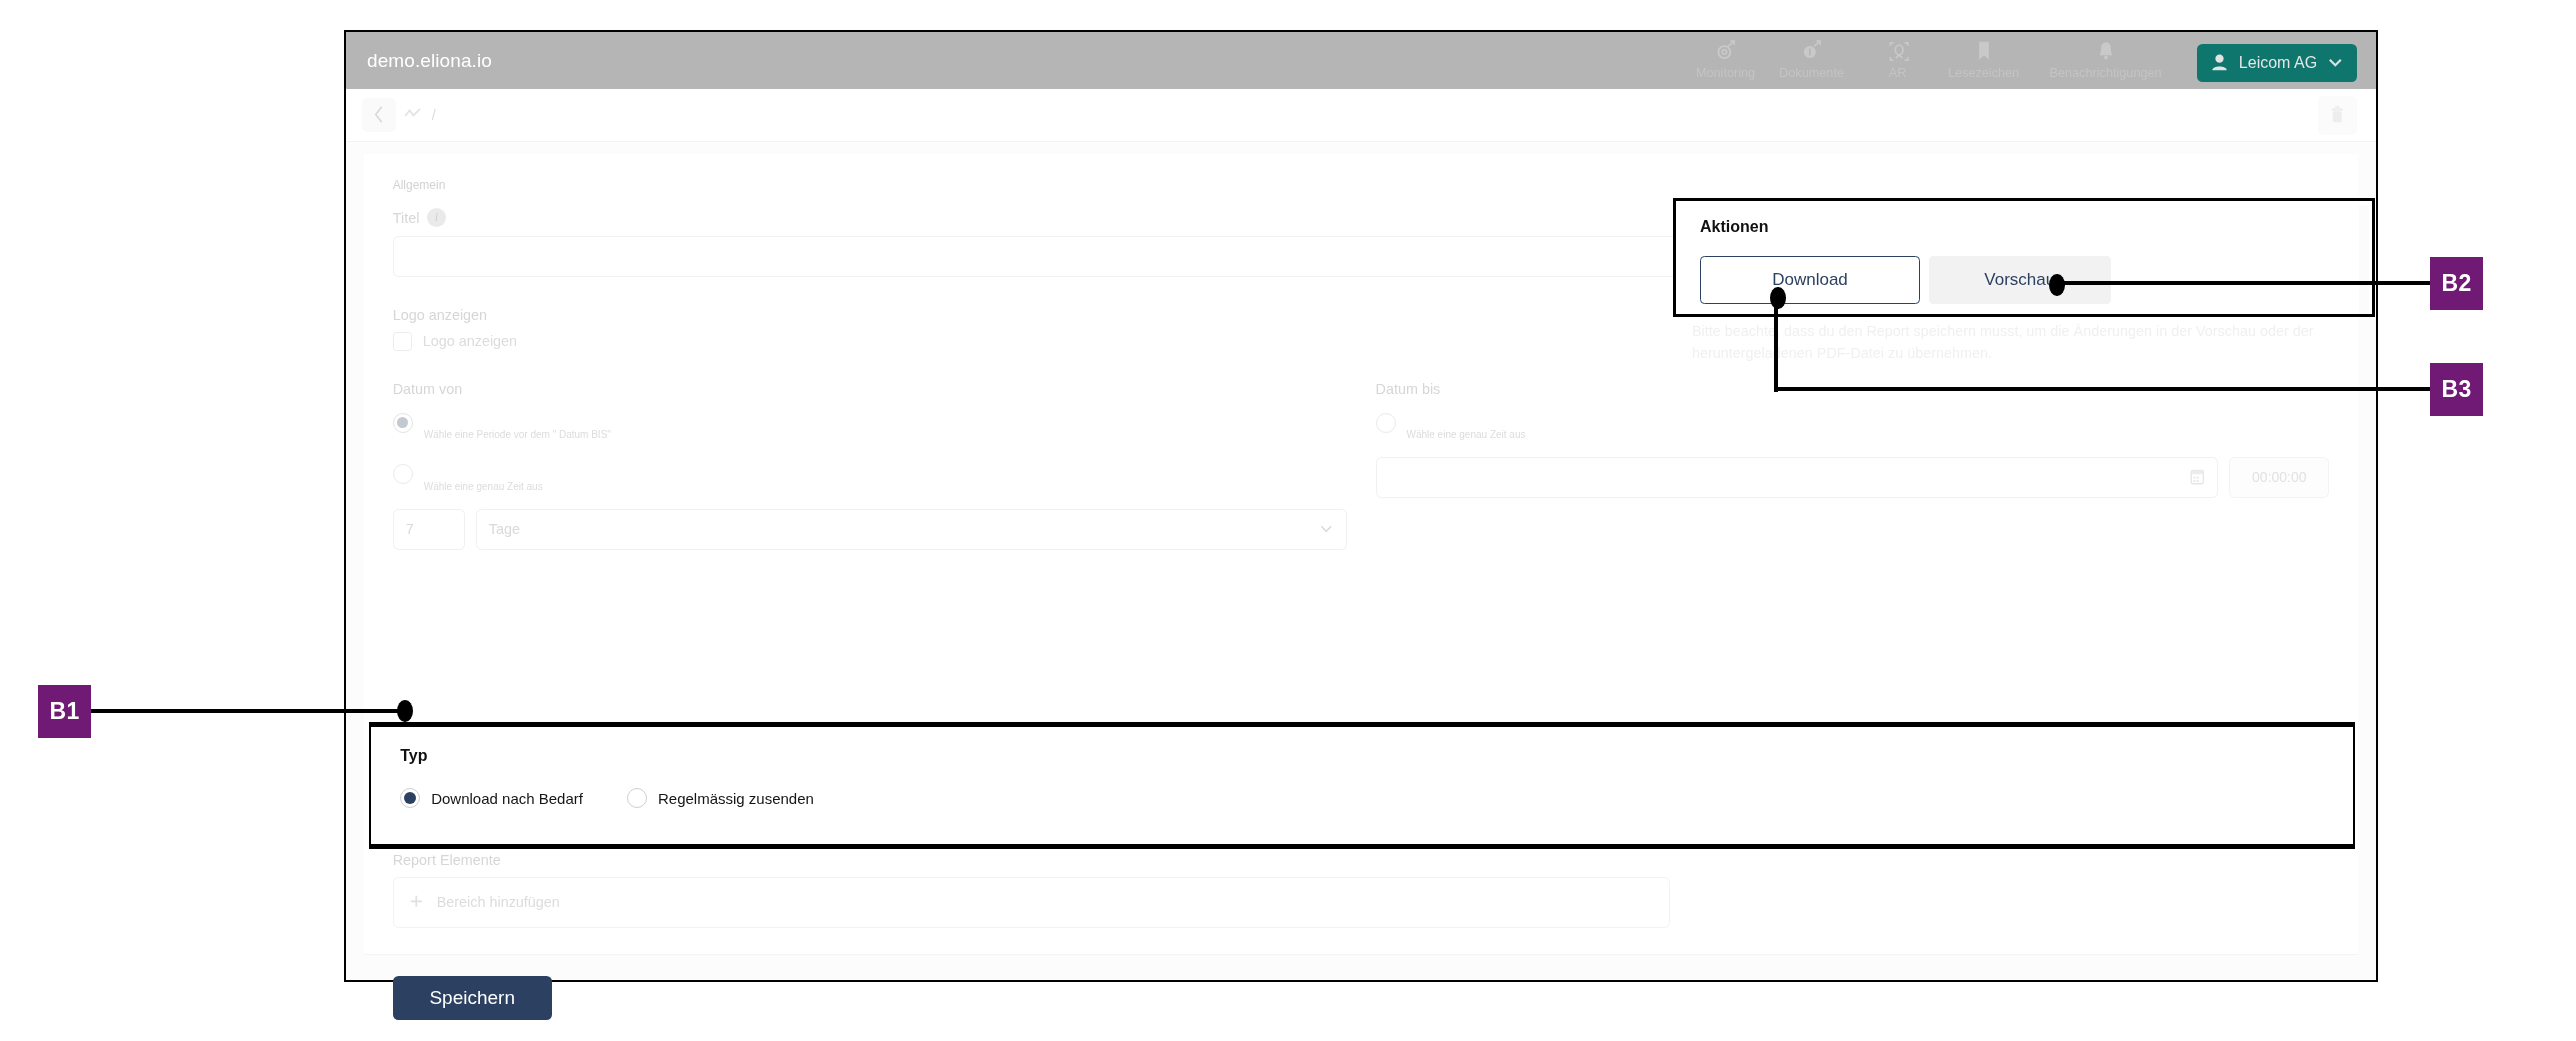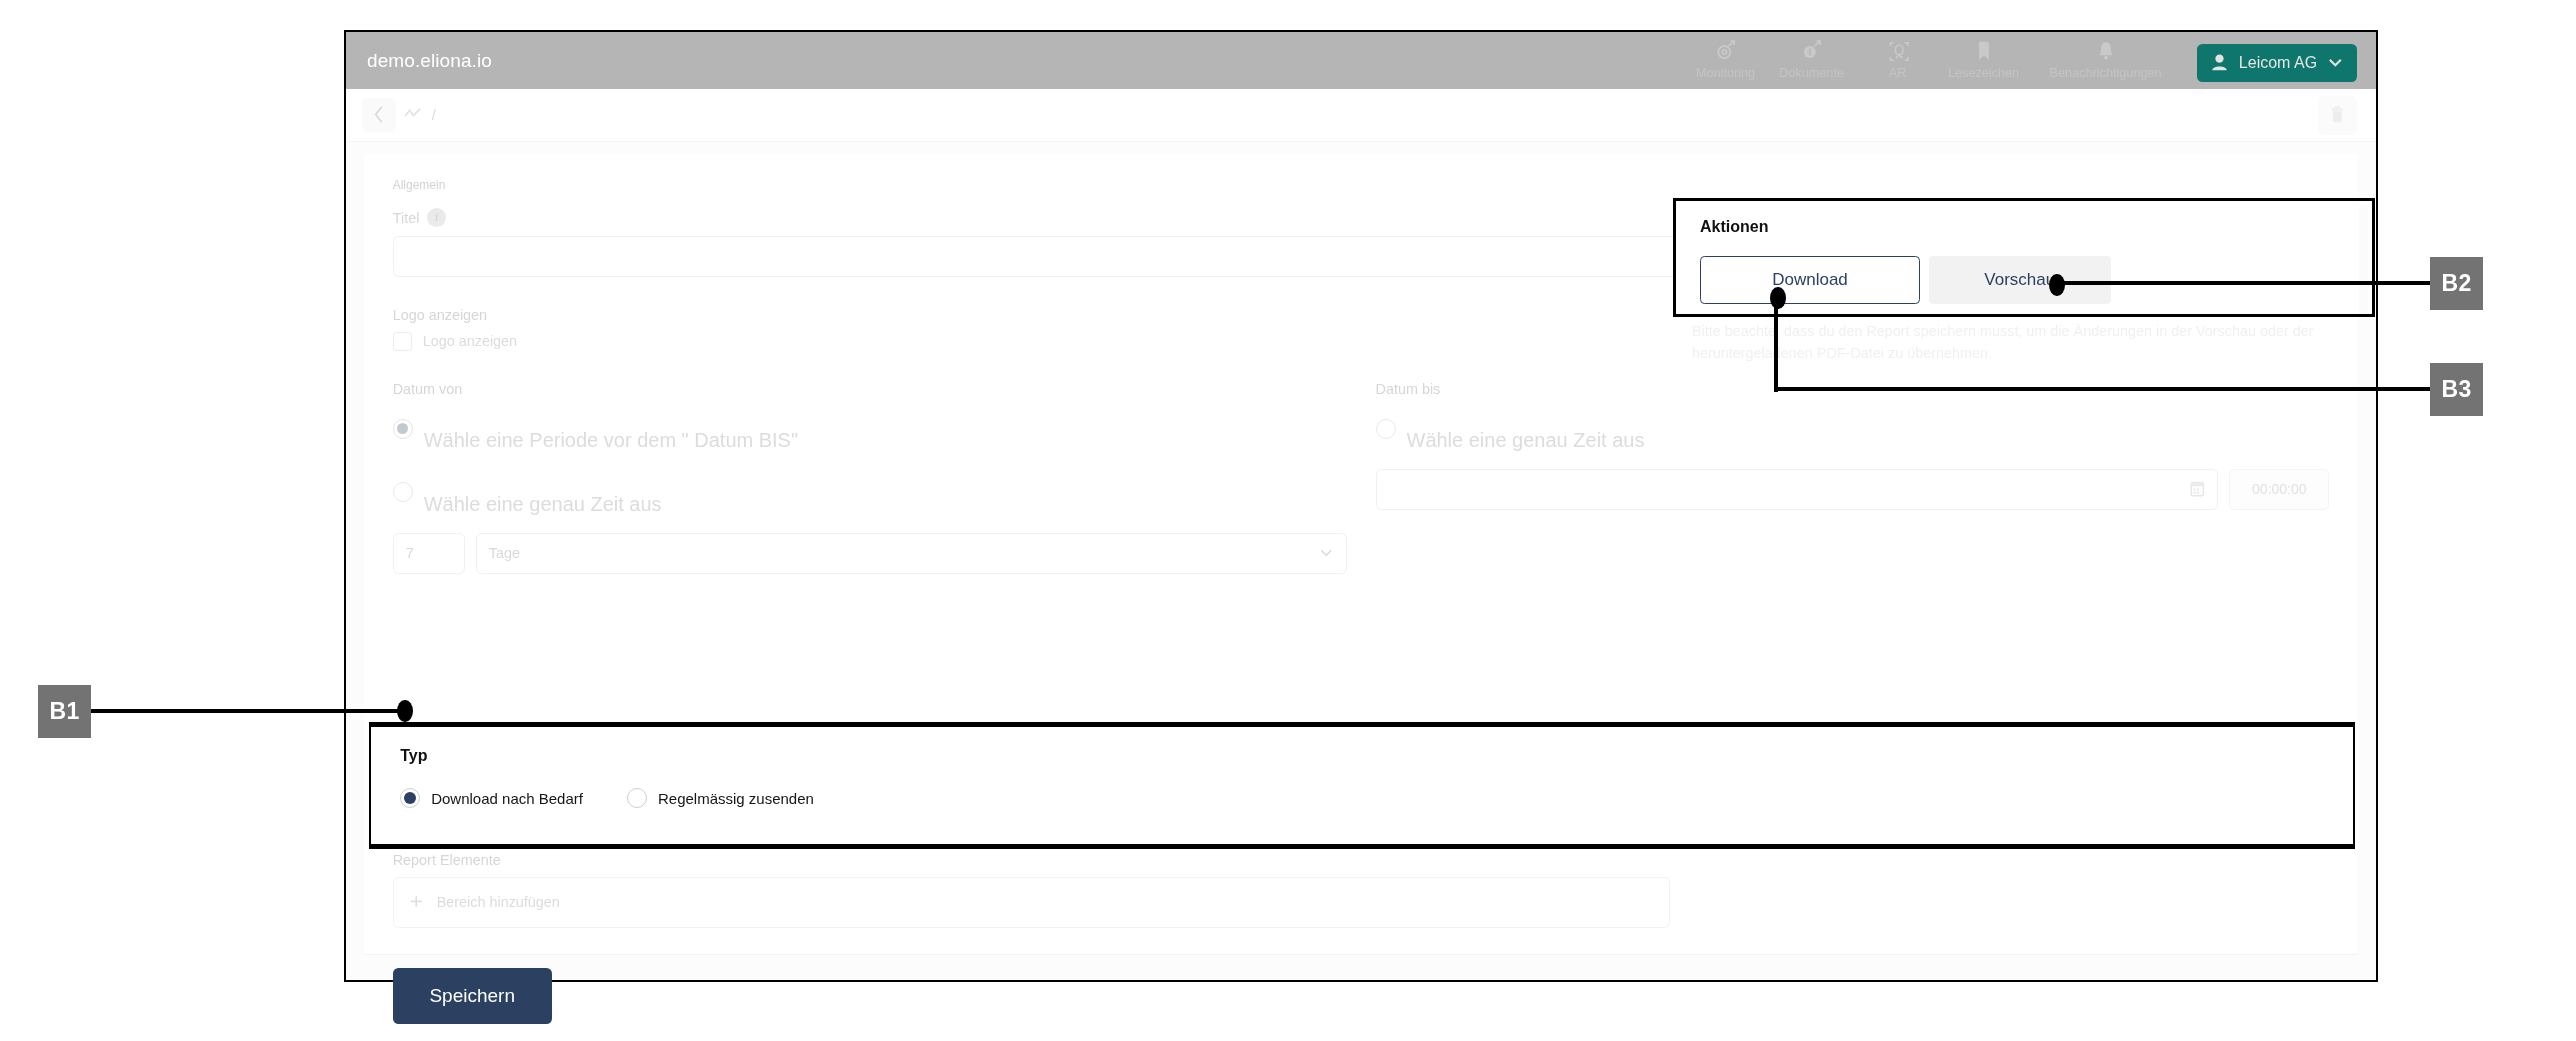--- a/index.html
+++ b/index.html
@@ -83,21 +83,21 @@
   .cbox { width: 19px; height: 19px; border: 1.1px solid #ececec; border-radius: 3.3px; background:#fff; }
   .cbtxt { font-size: 14.4px; color: #dcdcdc; }
 
   .radiorow { display:flex; align-items:center; gap: 11px; margin-bottom: 16.6px; }
   .radio {
     width: 20px; height: 20px; border-radius: 50%; border: 1.1px solid #e9e9e9;
     background:#fff; display:flex; align-items:center; justify-content:center; flex:none;
   }
   .radio.on { border-color: #e3e3e3; }
   .radio.on::after { content:""; width:11px; height:11px; border-radius:50%; background:#c3c9d3; }
-  .radiotxt { font-size: 20px; color: #dcdcdc; margin-top: 24px; }
+  .radiotxt { font-size: 10px; color: #dcdcdc; margin-top: 24px; }
 
   .inline { display:flex; gap: 11px; align-items:center; }
   .num { width: 72px; }
   .sel {
     flex: 1; height: 41px; border:0.6px solid #f0f0f0; border-radius: 5.5px;
     display:flex; align-items:center; justify-content:space-between; padding: 0 12px;
     color:#d9d9d9; font-size: 14.4px; background:#fff;
   }
   .datefield {
     flex:1; height: 41px; border:0.6px solid #f0f0f0; border-radius:5.5px; background:#fff;
@@ -126,21 +126,21 @@
 
   
   .lower { position:absolute; left:0; right:0; top: 698px; padding: 0 29px; }
   .addbox {
     height: 51px; border: 0.6px solid #f2f2f2; border-radius: 5.5px; background:#fff;
     display:flex; align-items:center; gap: 12px; padding: 0 14.4px;
     color:#dcdcdc; font-size: 14.4px; width: 1277px;
   }
   .divider { height:0.6px; background:#f4f4f4; margin: 26.5px -29px 0 -29px; }
   .savebtn {
-    margin-top: 13px; width: 159px; height: 56px; border-radius: 5.5px;
+    margin-top: 21px; width: 159px; height: 44px; border-radius: 5.5px;
     background: #2c4162; color:#fff; font-size: 19px;
     display:flex; align-items:center; justify-content:center; cursor:pointer;
   }
 
   
   .aktionen {
     position: absolute; left: 1673px; top: 198px; width: 702px; height: 119px;
     background: #ffffff; border: 3.3px solid #000; z-index: 8;
   }
   .ak-in { padding: 16.6px 0 0 24px; }
@@ -160,21 +160,21 @@
     position:absolute; right: 3.3px; top: 4.4px; width: 10px; height: 109px;
     background: #fbfbfb;
   }
   .hinttext {
     position:absolute; left: 1692px; top: 320px; width: 641px;
     color: #f0f0f0; font-size: 14.4px; line-height: 1.55; z-index: 3;
   }
 
   
   .blabel {
-    position:absolute; background:#737373; color:#fff;
+    position:absolute; background:#701a75; color:#fff;
     font-size: 23px; font-weight: bold; letter-spacing:0.3px;
     display:flex; align-items:center; justify-content:center;
     width: 53px; height: 53px; z-index: 20;
   }
   .ln { position:absolute; background:#000; z-index: 15; }
   .dot {
     position:absolute; width: 15.5px; height: 22px; border-radius: 50%;
     background:#000; z-index: 18;
   }
 </style>

